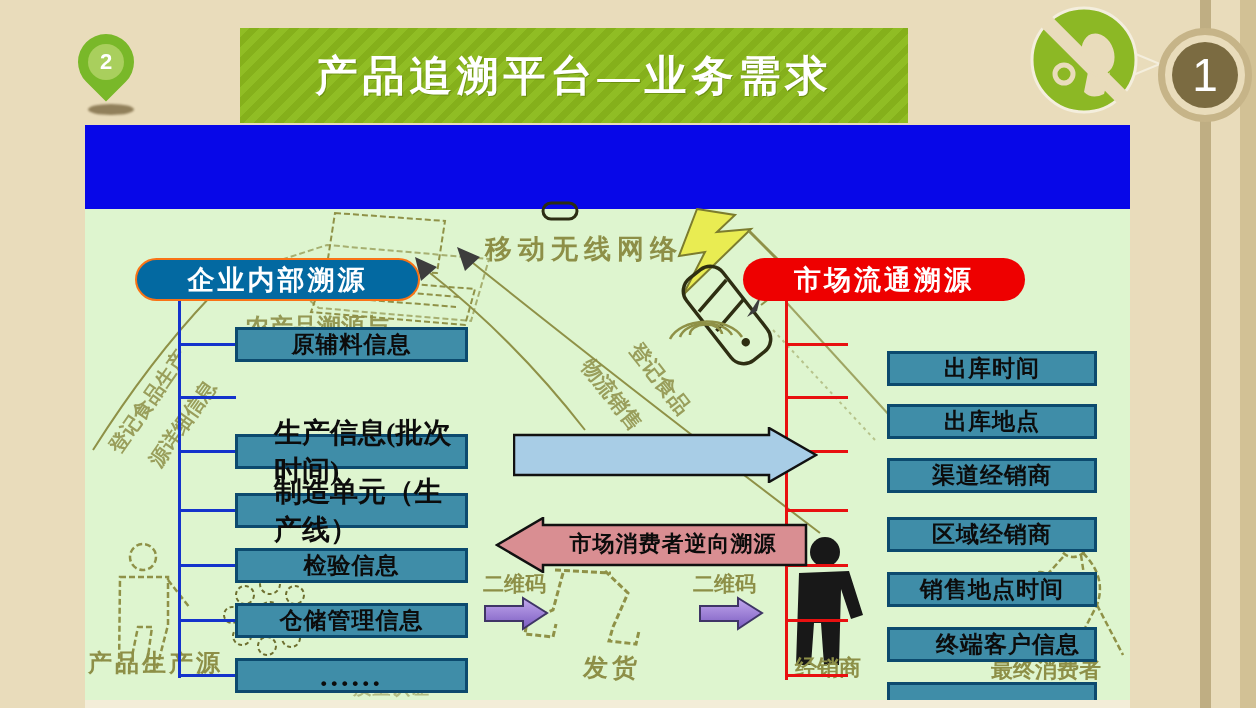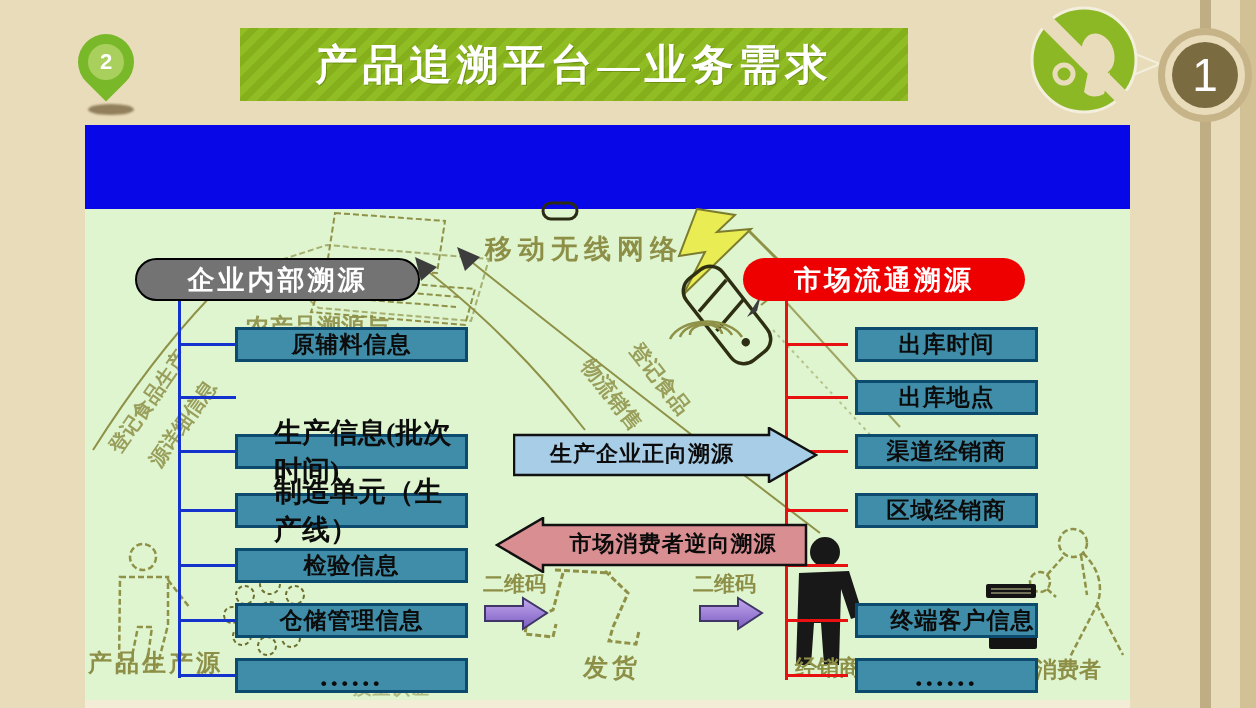--- a/index.html
+++ b/index.html
@@ -1,20 +1,20 @@
 <!DOCTYPE html>
 <html lang="zh"><head>
 <meta charset="utf-8">
 <style>
   html,body{margin:0;padding:0;}
   body{font-family:"Liberation Serif","DejaVu Serif",serif;}
   .stage{position:relative;width:1256px;height:708px;background:#e9dcbb;overflow:hidden;}
 
   
-  .banner{position:absolute;left:240px;top:28px;width:668px;height:73px;
+  .banner{position:absolute;left:240px;top:28px;width:668px;height:95px;
     background:repeating-linear-gradient(135deg,#90bd24 0 7px,#85b01b 7px 14px);
     display:flex;align-items:center;justify-content:center;}
   .banner-title{color:#ffffff;font-size:42px;font-weight:bold;letter-spacing:5px;text-shadow:1px 1px 0 rgba(60,80,0,.35);}
 
   .pin{position:absolute;left:78px;top:34px;width:56px;height:56px;background:#79b829;
     border-radius:50% 50% 50% 0;transform:rotate(-45deg);}
   .pin-inner{position:absolute;left:10px;top:10px;width:36px;height:36px;border-radius:50%;background:#a9cf5d;
     transform:rotate(45deg);display:flex;align-items:center;justify-content:center;color:#fff;font-size:22px;font-weight:bold;
     font-family:"Liberation Sans",sans-serif;}
   .pin-shadow{position:absolute;left:88px;top:104px;width:46px;height:11px;border-radius:50%;background:rgba(86,66,26,.6);filter:blur(1px);}
@@ -35,36 +35,36 @@
   .bottom-strip{position:absolute;left:85px;top:700px;width:1045px;height:8px;background:#f3edd8;}
 
   .doodles{position:absolute;left:0;top:0;pointer-events:none;}
 
   .bg-label{position:absolute;color:#8d8f47;font-weight:bold;white-space:nowrap;}
   .rot{transform-origin:left top;}
 
   
   .pill{position:absolute;height:43px;border-radius:22px;color:#fff;font-size:27px;font-weight:bold;
     display:flex;align-items:center;justify-content:center;letter-spacing:3px;box-sizing:border-box;}
-  .pill.gray{left:50px;top:133px;width:285px;background:#737373;border:2px solid #000000;text-align:center;}
+  .pill.gray{left:50px;top:133px;width:285px;background:#0369a1;border:2px solid #f97316;text-align:center;}
   .pill.red{left:658px;top:133px;width:282px;background:#ee0000;}
 
   
   .spine{position:absolute;width:3px;}
   .spine.blue{left:93px;top:175px;height:378px;background:#1433cc;}
   .spine.redline{left:700px;top:175px;height:380px;background:#e81010;}
   .conn{position:absolute;height:3px;}
   .conn.blue{left:93px;width:58px;background:#1433cc;}
   .conn.redline{left:700px;width:63px;background:#e81010;}
 
   
   .box{position:absolute;height:35px;box-sizing:border-box;background:#3f8da8;border:3px solid #0c4a6e;
     color:#0c0c0c;font-weight:bold;font-size:23px;display:flex;align-items:center;justify-content:center;letter-spacing:1px;}
   .box.l{left:150px;width:233px;}
-  .box.r{left:770px;width:183px;}
+  .box.r{left:802px;width:210px;margin-top:24px;}
   .box.small{font-size:28px;letter-spacing:0;padding-left:36px;}
   .box.dots{font-size:30px;letter-spacing:3px;}
 
   
   .flow{position:absolute;}
   .flow-label{position:absolute;color:#0c0c0c;font-weight:bold;font-size:22px;text-align:center;letter-spacing:1px;}
 </style>
 </head>
 <body>
 
@@ -226,27 +226,27 @@
     <div class="box l small" style="top:309px;">生产信息(批次时间)</div>
     <div class="box l small" style="top:368px;">制造单元（生产线）</div>
     <div class="box l" style="top:423px;">检验信息</div>
     <div class="box l" style="top:478px;">仓储管理信息</div>
     <div class="box l dots" style="top:533px;">......</div>
 
     <div class="box r" style="top:202px;">出库时间</div>
     <div class="box r" style="top:309px;">渠道经销商</div>
     <div class="box r" style="top:255px;">出库地点</div>
     <div class="box r" style="top:368px;">区域经销商</div>
+    <div class="box r" style="top:423px;">销售地点时间</div>
     <div class="box r" style="top:478px;padding-left:32px;">终端客户信息</div>
     <div class="box r dots" style="top:533px;">......</div>
 
     <svg class="flow" style="left:428px;top:302px;" width="305" height="56">
       <polygon points="1,8 256,8 256,1 303,28 256,55 256,48 1,48" fill="#a8cde6" stroke="#111" stroke-width="2.5"></polygon>
     </svg>
-    <div class="flow-label" style="left:432px;top:314px;width:250px;">生产企业正向溯源</div>
 
     <svg class="flow" style="left:410px;top:392px;" width="313" height="56">
       <polygon points="311,8 48,8 48,1 2,28 48,55 48,48 311,48" fill="#d98e92" stroke="#111" stroke-width="2.5"></polygon>
     </svg>
     <div class="flow-label" style="left:458px;top:404px;width:260px;">市场消费者逆向溯源</div>
 
     <svg class="flow" style="left:398px;top:470px;" width="66" height="37">
       <defs>
           <linearGradient id="pg" x1="0" y1="0" x2="0" y2="1">
         <stop offset="0" stop-color="#c3a9ee"></stop>

